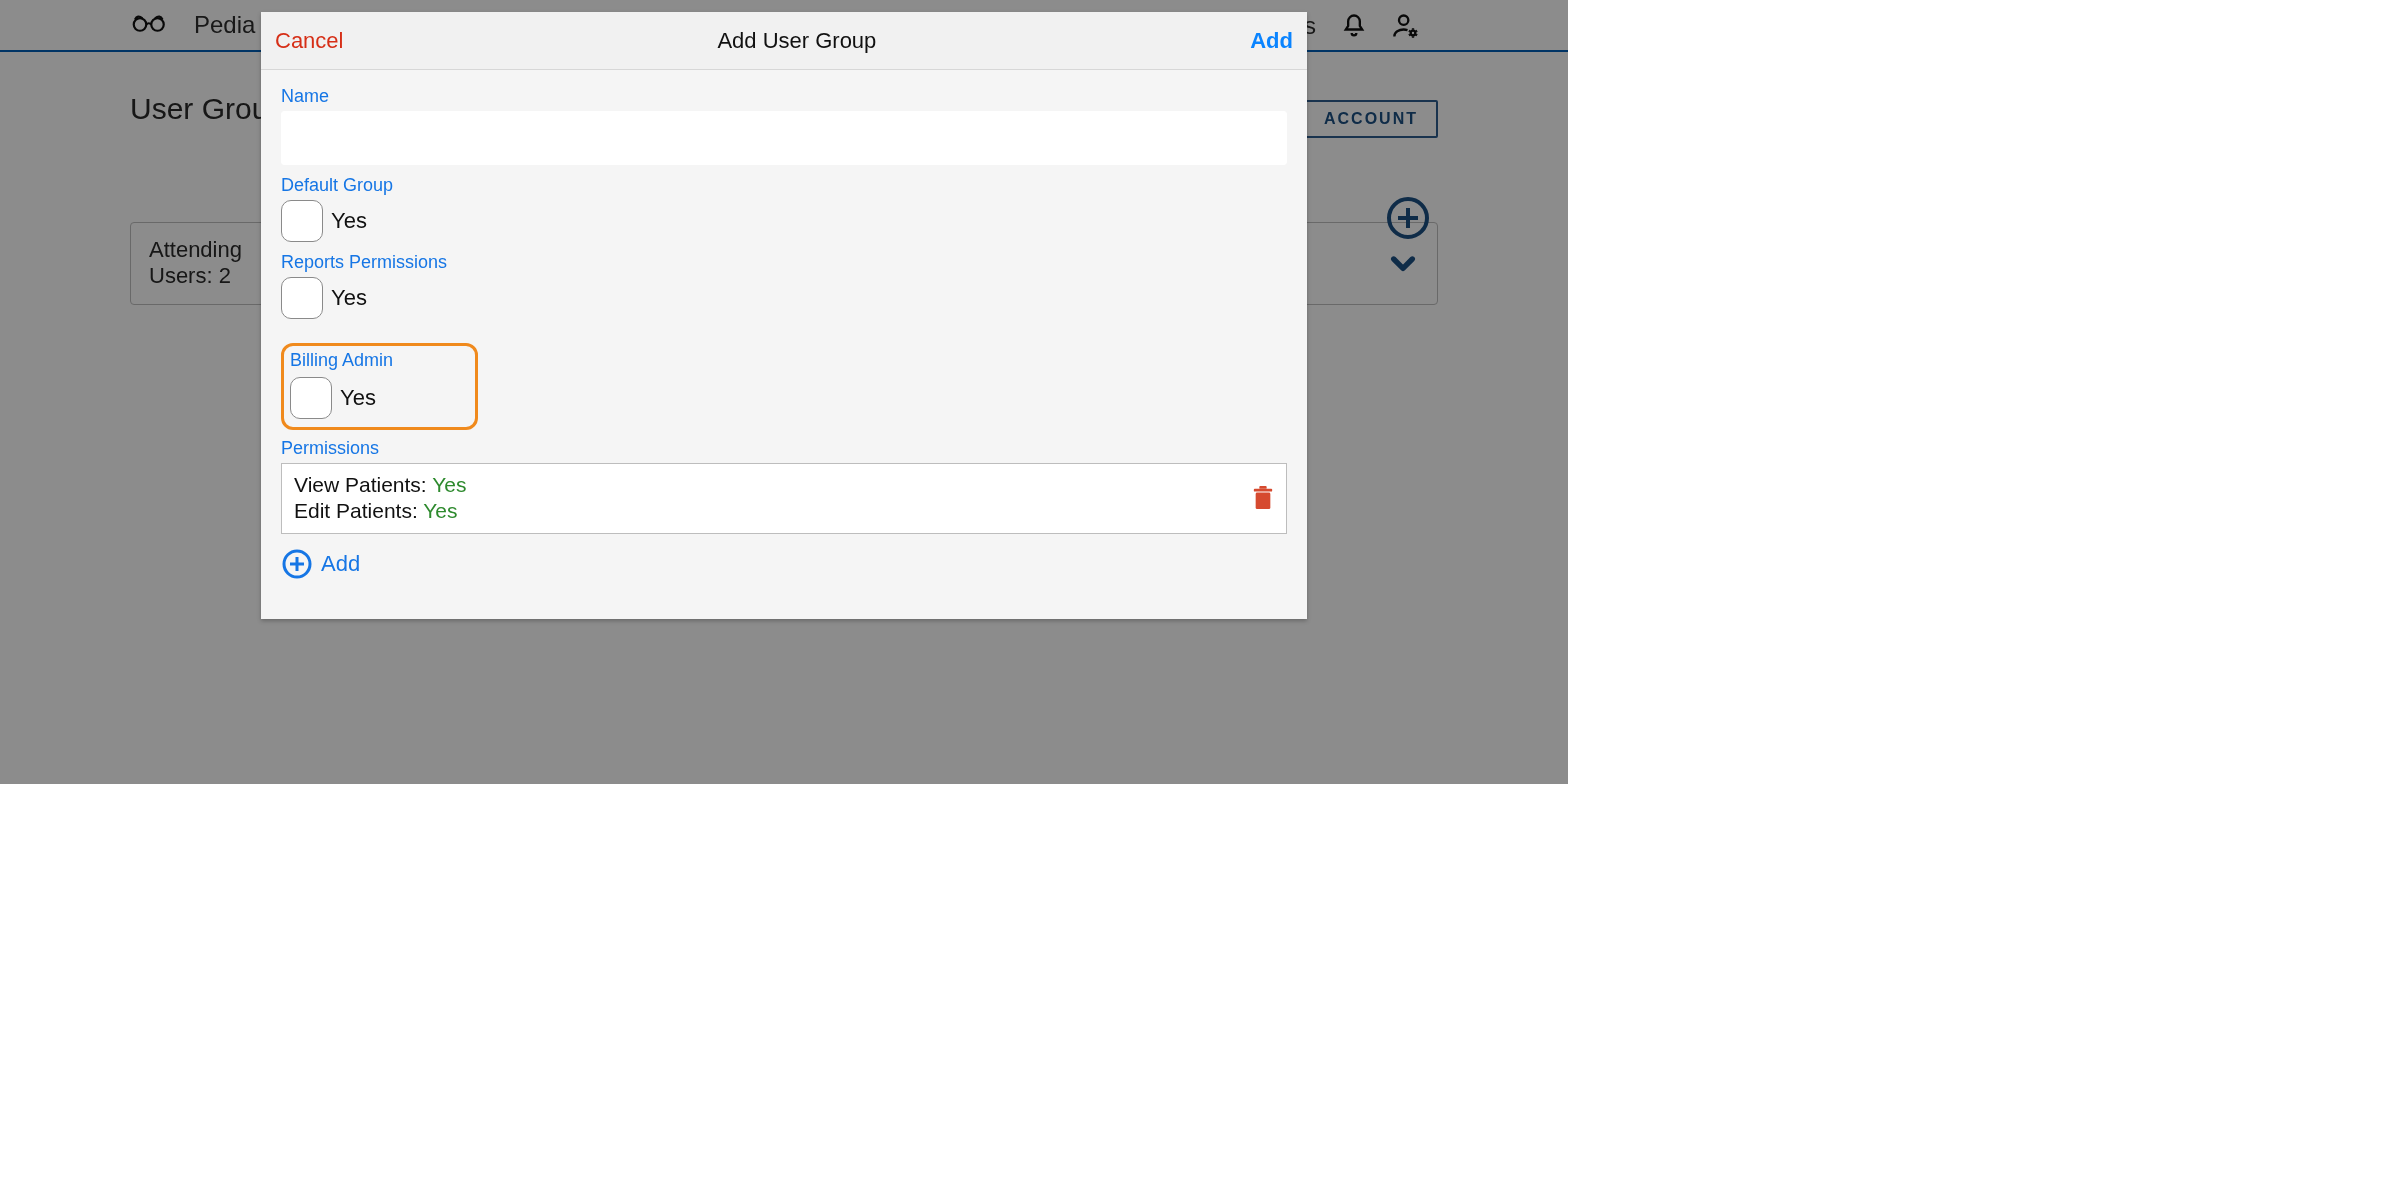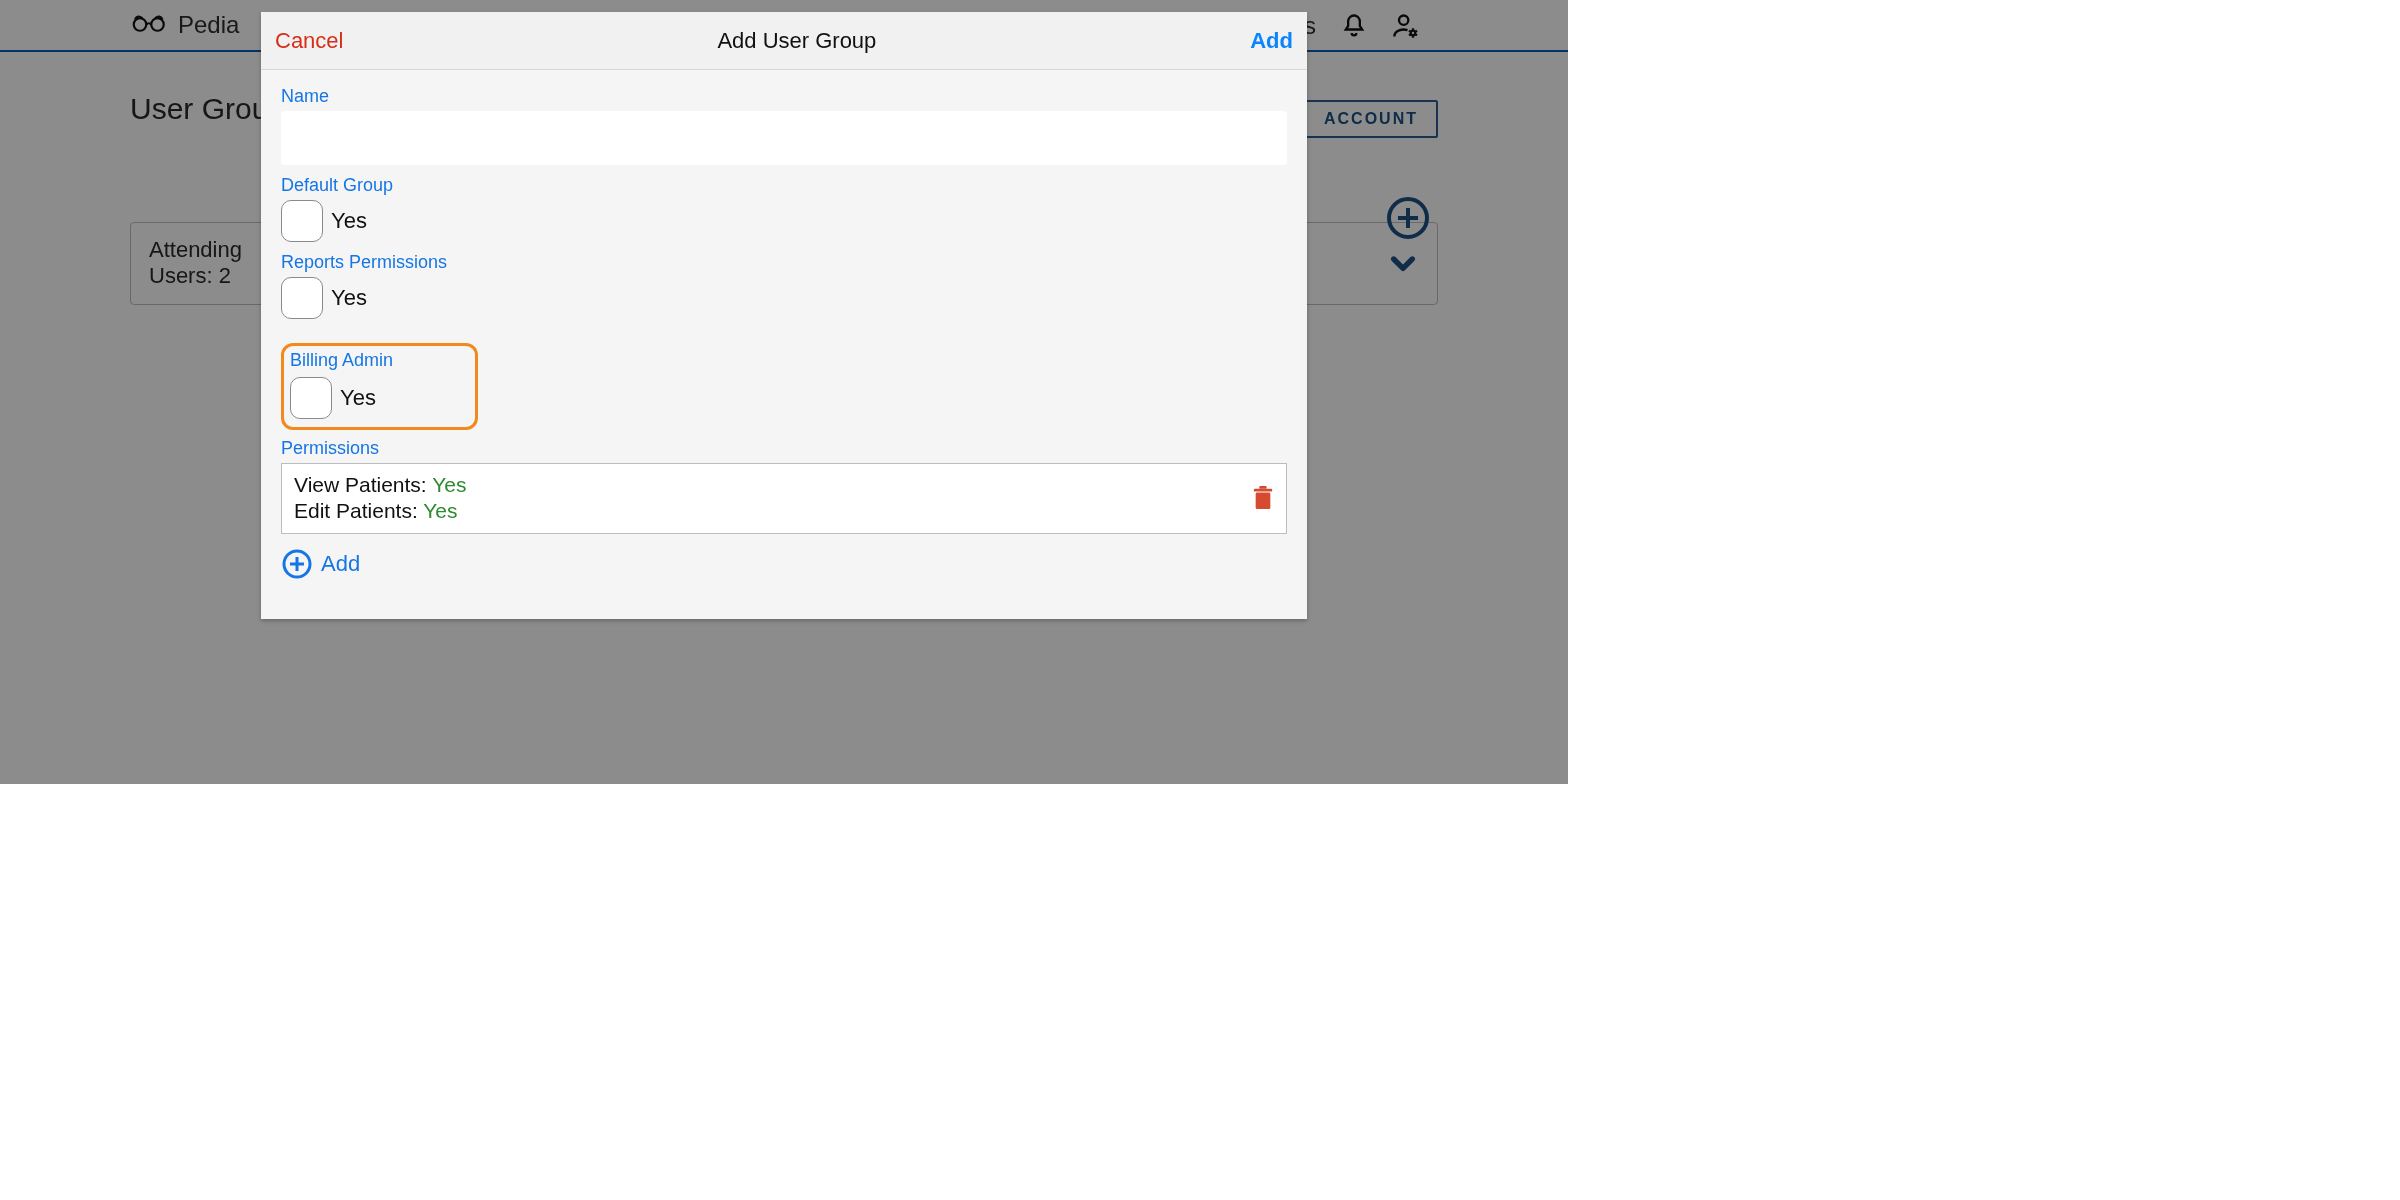--- a/index.html
+++ b/index.html
@@ -7,21 +7,21 @@
   body { position: relative; background: #fff; }
 
   
   .bg-page { position: absolute; inset: 0; }
 
   .topbar {
     height: 52px; border-bottom: 2px solid #005fb8;
     display: flex; align-items: center; padding: 0 140px 0 130px;
     position: relative;
   }
-  .brand { display: flex; align-items: center; gap: 8px; font-size: 24px; color: #2e2e2e; }
+  .brand { display: flex; align-items: center; gap: 24px; font-size: 24px; color: #2e2e2e; }
   .topbar-right { position: absolute; right: 148px; top: 0; height: 52px; display: flex; align-items: center; gap: 24px; font-size: 24px; color: #2e2e2e; }
   .top-icon svg { width: 28px; height: 28px; display: block; }
 
   .page-body { padding: 40px 130px; }
   .page-title { font-size: 30px; color: #2b2b2b; font-weight: 400; }
 
   .account-btn {
     position: absolute; right: 130px; top: 100px;
     border: 2px solid #2f5e8f; color: #1c5084;
     background: transparent; padding: 8px 18px; font-size: 16px;

